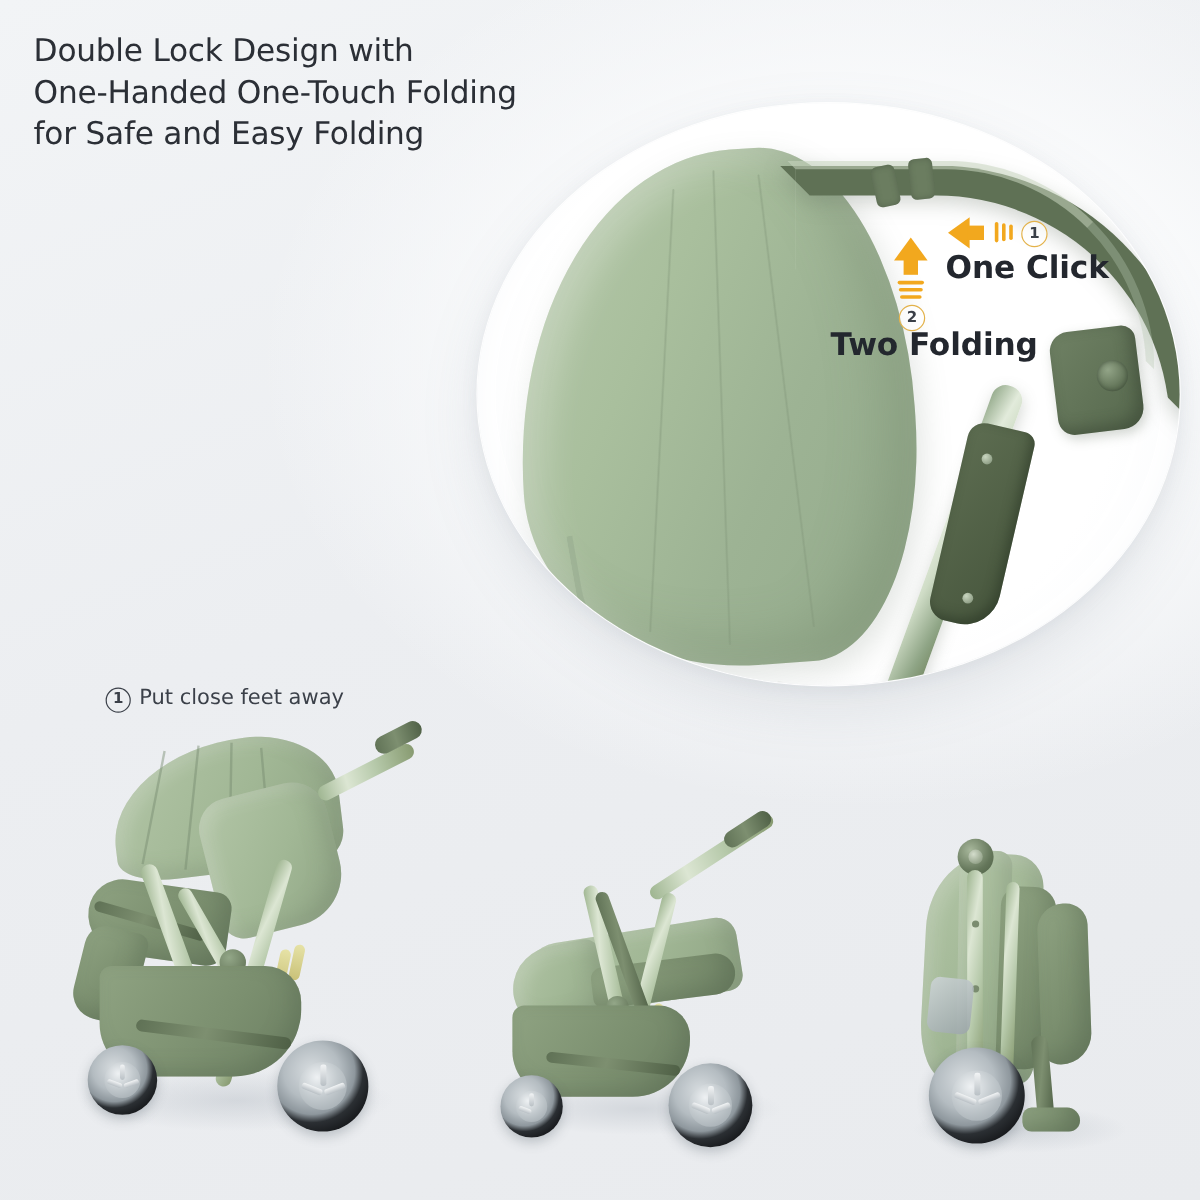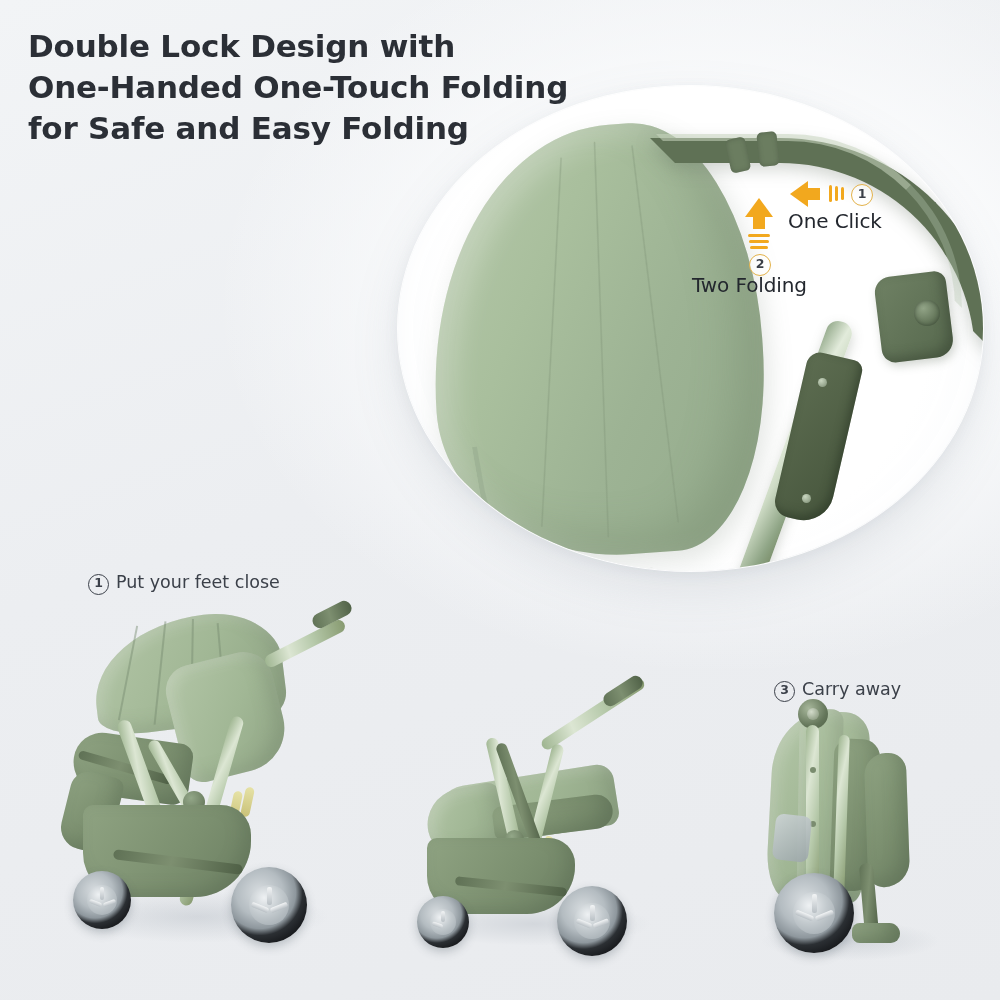--- a/index.html
+++ b/index.html
@@ -11,21 +11,21 @@
   #stage{
     position:relative;width:1000px;height:1000px;
     background:
       radial-gradient(ellipse 700px 520px at 72% 30%, #ffffff 0%, #fafbfc 38%, rgba(250,251,252,0) 72%),
       linear-gradient(160deg,#f2f4f6 0%,#eceef1 45%,#e9ebee 100%);
   }
 
   
   .headline{
     position:absolute;left:28px;top:26px;
-    font-size:31px;font-weight:700;line-height:1.33;
+    font-size:26px;font-weight:400;line-height:1.33;
     color:#2b2f36;letter-spacing:-0.2px;
     white-space:pre-line;
   }
 
   
   .hero-circle{
     position:absolute;left:398px;top:86px;width:585px;height:485px;
     border-radius:50%;
     background:
       radial-gradient(circle at 50% 46%, #ffffff 0%, #ffffff 62%, #fbfcfd 78%, #f6f8f9 100%);
@@ -136,21 +136,21 @@
   .arrow-up .tail{position:absolute;left:8px;top:17px;width:12px;height:14px;background:#f2a81e;}
   .dash-v{position:absolute;background:#f2a81e;height:3px;border-radius:2px;}
 
   .num-ring{
     position:absolute;width:20px;height:20px;border-radius:50%;
     border:1.6px solid #e3b24a;color:#3a3f47;
     font-size:12.5px;font-weight:700;line-height:17px;text-align:center;
     background:rgba(255,255,255,.65);
   }
   .callout-label{
-    position:absolute;font-size:20px;font-weight:400;color:#23272e;
+    position:absolute;font-size:26px;font-weight:700;color:#23272e;
     letter-spacing:-0.1px;white-space:nowrap;
   }
 
   
   .step-cap{position:absolute;font-size:17.5px;color:#3b4049;line-height:1.38;white-space:pre-line;}
   .step-num{
     display:inline-block;width:19px;height:19px;border-radius:50%;
     border:1.5px solid #3b4049;font-size:12.5px;font-weight:600;
     line-height:16px;text-align:center;margin-right:7px;vertical-align:1px;
   }
@@ -228,21 +228,21 @@
     <div class="head"></div>
       <div class="tail"></div>
   </div>
   <div class="dash-v" style="left:748px;top:234px;width:22px;"></div>
   <div class="dash-v" style="left:749px;top:240px;width:20px;"></div>
   <div class="dash-v" style="left:750px;top:246px;width:18px;"></div>
   <div class="num-ring" style="left:749px;top:254px;">2</div>
   <div class="callout-label" style="left:692px;top:273px;">Two Folding</div>
 
   <div class="step-cap" style="left:88px;top:546px;">
-    <span class="step-num">1</span><span>Put your feet close</span>
+    <span class="step-num">1</span><span>Put close feet away</span>
   </div>
 
   <div class="prod" style="left:55px;top:595px;width:290px;height:355px;">
     <div class="shadow-pad" style="left:10px;top:296px;width:265px;height:52px;"></div>
 
     <div class="pc fabric" style="left:38px;top:22px;width:190px;height:110px;border-radius:74% 46% 16% 30% / 86% 58% 28% 22%;transform:rotate(-7deg);"></div>
     <div class="pc" style="left:72px;top:30px;width:2px;height:96px;background:rgba(118,138,110,.45);transform:rotate(11deg);"></div>
     <div class="pc" style="left:104px;top:26px;width:2px;height:104px;background:rgba(118,138,110,.45);transform:rotate(6deg);"></div>
     <div class="pc" style="left:136px;top:24px;width:2px;height:108px;background:rgba(118,138,110,.45);transform:rotate(1deg);"></div>
     <div class="pc" style="left:166px;top:28px;width:2px;height:100px;background:rgba(118,138,110,.45);transform:rotate(-5deg);"></div>
@@ -303,23 +303,20 @@
     <div class="spoke" style="left:36px;top:231px;width:4px;height:11px;"></div>
     <div class="spoke" style="left:27px;top:243px;width:11px;height:4px;transform:rotate(20deg);"></div>
     <div class="pc wheel" style="left:152px;top:206px;width:70px;height:70px;"></div>
     <div class="hub" style="left:169px;top:223px;width:36px;height:36px;"></div>
     <div class="spoke" style="left:185px;top:225px;width:5px;height:16px;"></div>
     <div class="spoke" style="left:171px;top:241px;width:16px;height:5px;transform:rotate(22deg);"></div>
     <div class="spoke" style="left:188px;top:241px;width:16px;height:5px;transform:rotate(-22deg);"></div>
     <div class="pc tube-d" style="left:50px;top:202px;width:112px;height:9px;transform:rotate(6deg);"></div>
   </div>
 
-  <div class="step-cap" style="left:774px;top:653px;">
-    <span class="step-num">3</span><span>Carry away</span>
-  </div>
 
   <div class="prod" style="left:740px;top:695px;width:220px;height:260px;">
     <div class="shadow-pad" style="left:20px;top:226px;width:180px;height:40px;"></div>
 
     <div class="pc fabric" style="left:30px;top:16px;width:96px;height:190px;border-radius:58% 26% 12% 24% / 34% 14% 10% 26%;transform:rotate(3deg);"></div>
     <div class="pc fabric" style="left:58px;top:14px;width:44px;height:196px;border-radius:20px 12px 10px 16px;transform:rotate(1deg);"></div>
     <div class="pc fabric-d" style="left:92px;top:44px;width:46px;height:152px;border-radius:16px 18px 22px 14px;transform:rotate(2deg);"></div>
     <div class="pc fabric-d" style="left:126px;top:58px;width:42px;height:134px;border-radius:22px 18px 26px 16px;transform:rotate(-2deg);"></div>
 
     <div class="pc" style="left:58px;top:4px;width:30px;height:30px;border-radius:50%;background:radial-gradient(circle at 36% 32%,#a7b79b,#64765a 62%,#4e5f45 100%);"></div>

